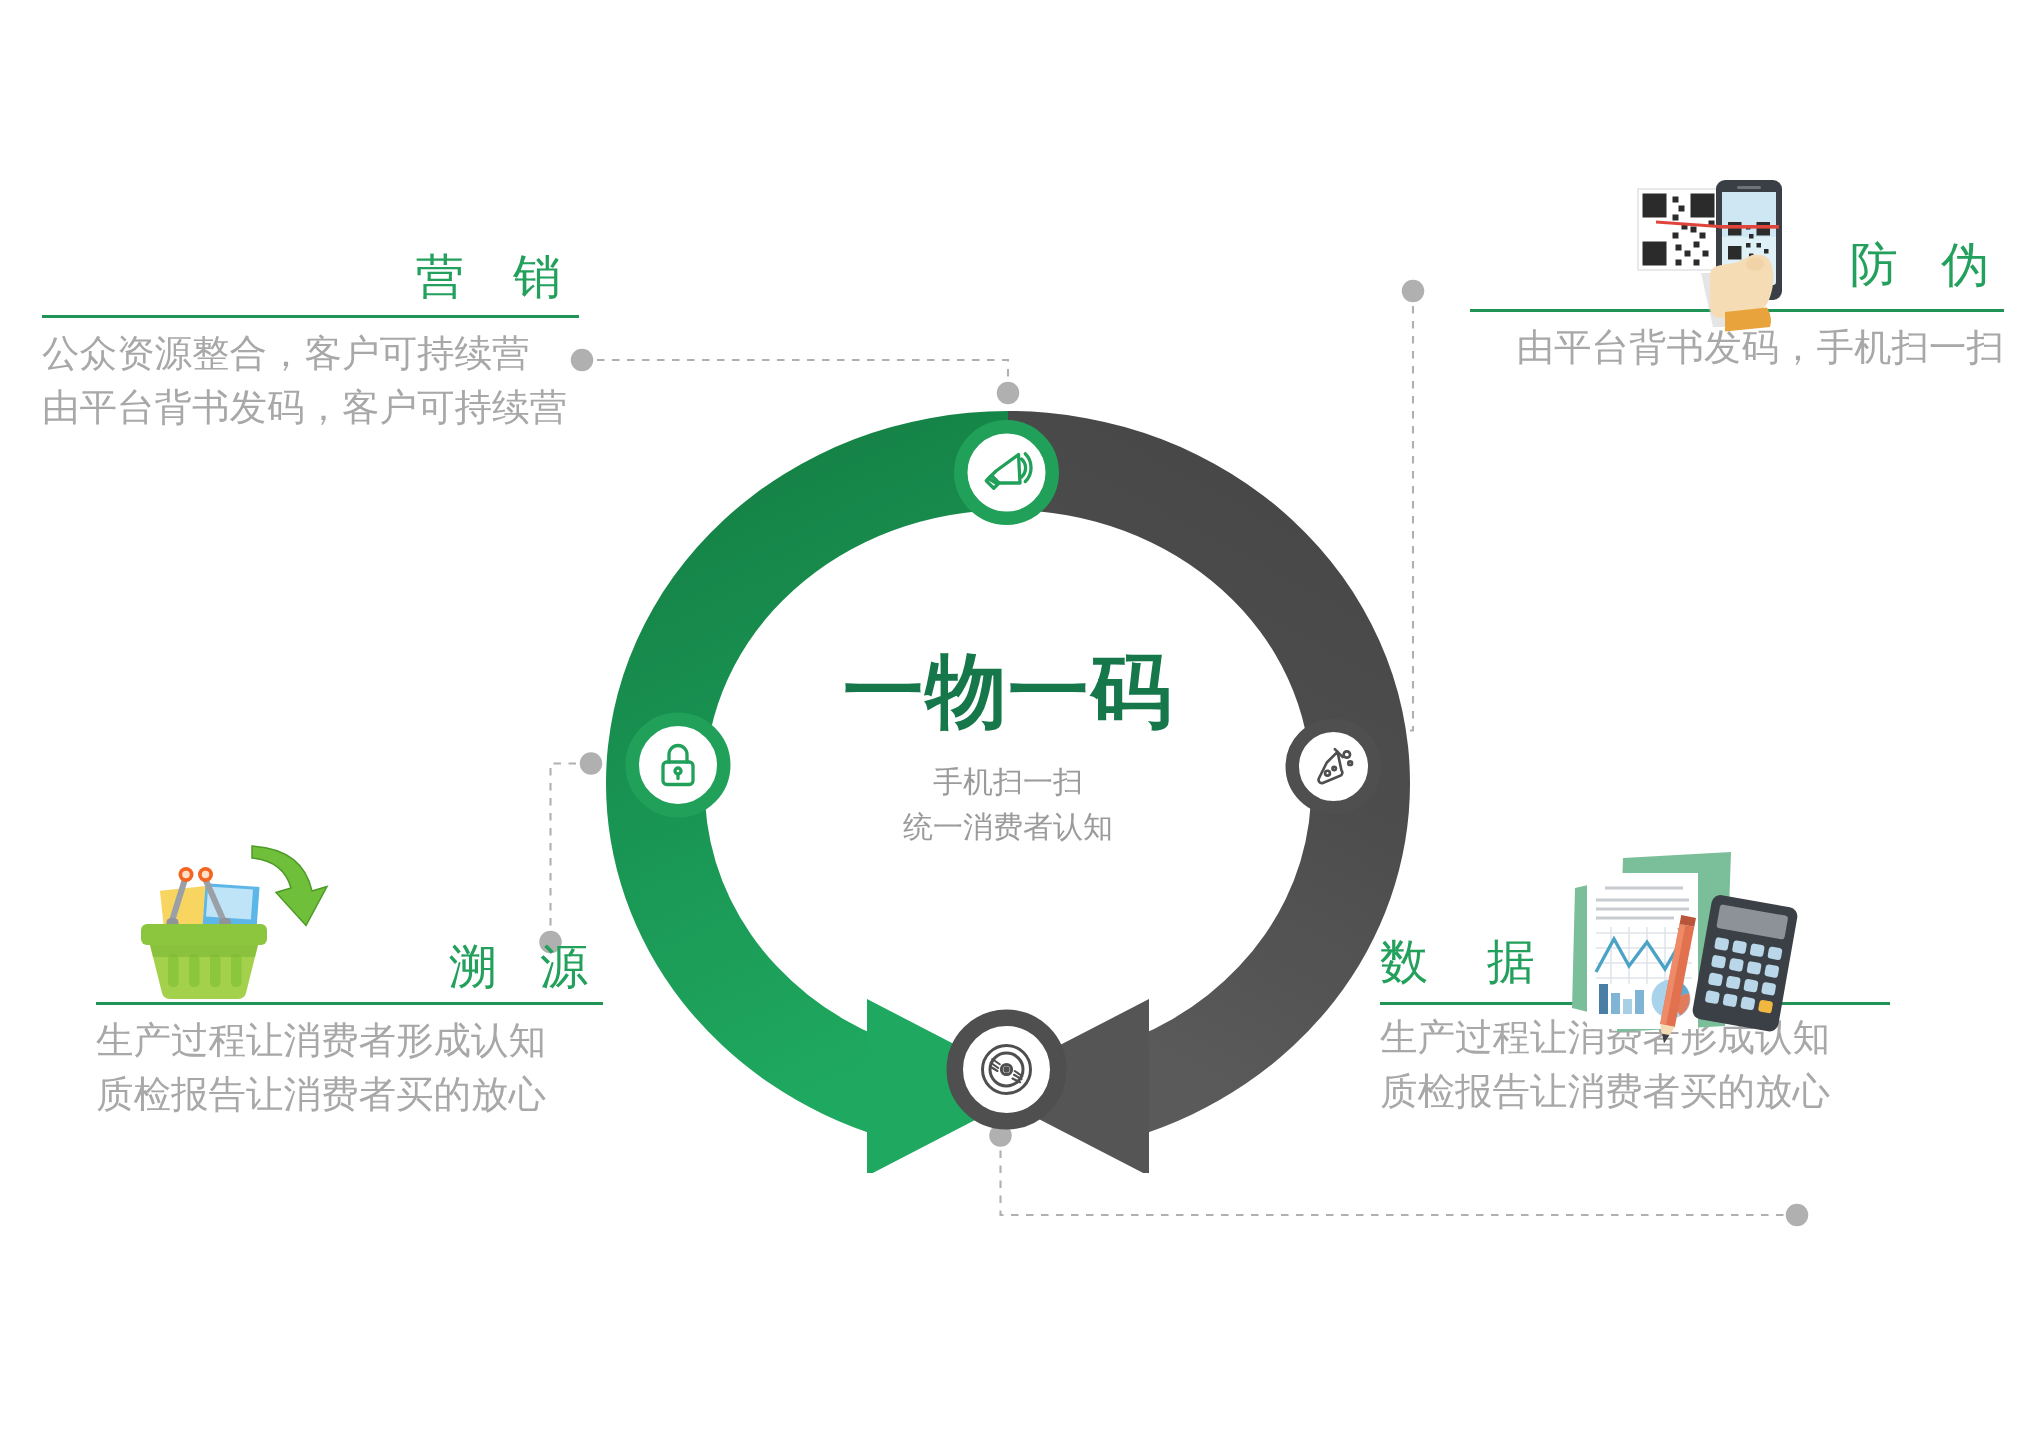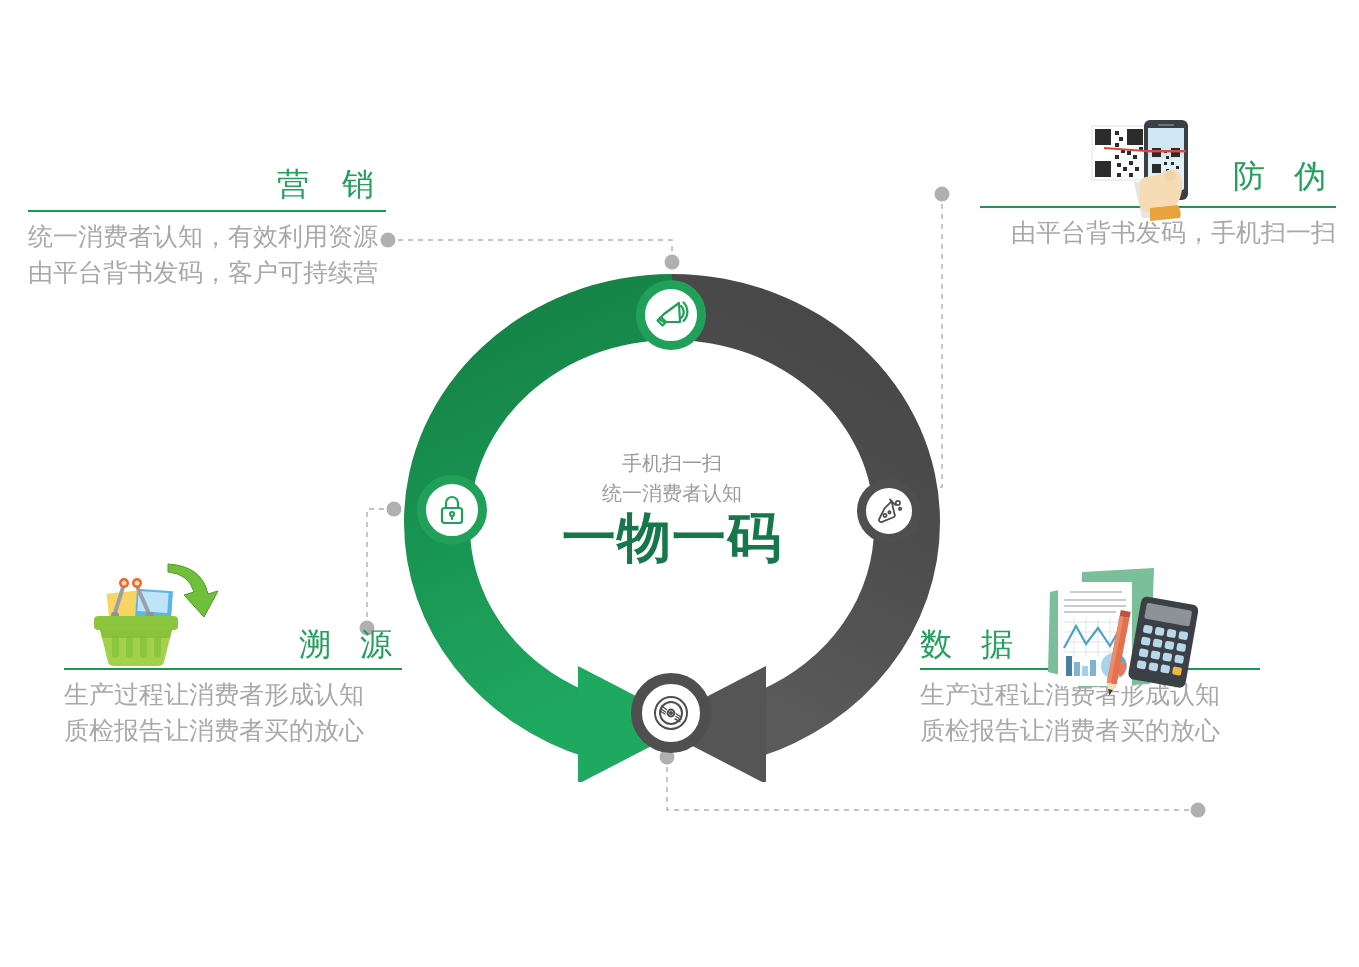--- a/index.html
+++ b/index.html
@@ -60,21 +60,21 @@
   
   #block-antifake { left: 956px; top: 160px; width: 356px; text-align: right; margin-left: 24px; }
   #block-antifake .block-rule { width: 356px; margin-top: 14px; }
 
   
   #block-trace { left: 48px; top: 628px; width: 338px; text-align: right; margin-left: 16px; }
   #block-trace .block-rule { width: 338px; margin-top: 8px; }
   #block-trace .block-desc { text-align: left; }
 
   
-  #block-data { left: 920px; top: 628px; width: 340px; text-align: left; }
+  #block-data { left: 920px; top: 628px; width: 340px; text-align: left; font-family: Liberation Mono, monospace; }
   #block-data .block-rule { width: 340px; margin-top: 8px; }
 
   
   #ring {
     position: absolute;
     left: 392px;
     top: 262px;
     width: 560px;
     height: 520px;
   }
@@ -185,25 +185,25 @@
                L 364 430
                A 202 182 0 0 0 482 260
                A 202 182 0 0 0 280 78
                Z"></path>
 
       <path fill="#555555" d="M 374 404 L 260 463 L 374 522 Z"></path>
     </g>
   </svg>
 
   <div id="centre-text">
+    <div id="centre-title">一物一码</div>
     <div id="centre-sub">
       <div>手机扫一扫</div>
       <div>统一消费者认知</div>
     </div>
-    <div id="centre-title">一物一码</div>
   </div>
 
   <div id="node-megaphone" class="node node-green">
     <svg width="40" height="40" viewBox="0 0 40 40">
       <g fill="none" stroke="#21a05a" stroke-width="2.2" stroke-linejoin="round" stroke-linecap="round">
         <path d="M 8 24 L 13 19 L 28 8 L 29 27 L 13 27 Z"></path>
         <path d="M 6.5 25.5 L 11.5 30.5 L 15 27 L 10 22 Z"></path>
         <path d="M 30 11 A 8 8 0 0 1 30 23"></path>
         <path d="M 32.5 7.5 A 13 13 0 0 1 32.5 26"></path>
       </g>
@@ -250,21 +250,21 @@
         <path d="M 27 25.5 L 32 28.5"></path>
         <path d="M 26 28 L 31 30.5"></path>
       </g>
     </svg>
   </div>
 
   <div id="block-marketing" class="block">
     <div class="block-title">营 销</div>
     <div class="block-rule"></div>
     <div class="block-desc">
-      <div>统一消费者认知，有效利用资源</div>
+      <div>公众资源整合，客户可持续营</div>
       <div>由平台背书发码，客户可持续营</div>
     </div>
   </div>
 
   <div id="block-antifake" class="block">
     <div class="block-title">防 伪</div>
     <div class="block-rule"></div>
     <div class="block-desc">
       <div>由平台背书发码，手机扫一扫</div>
     </div>

